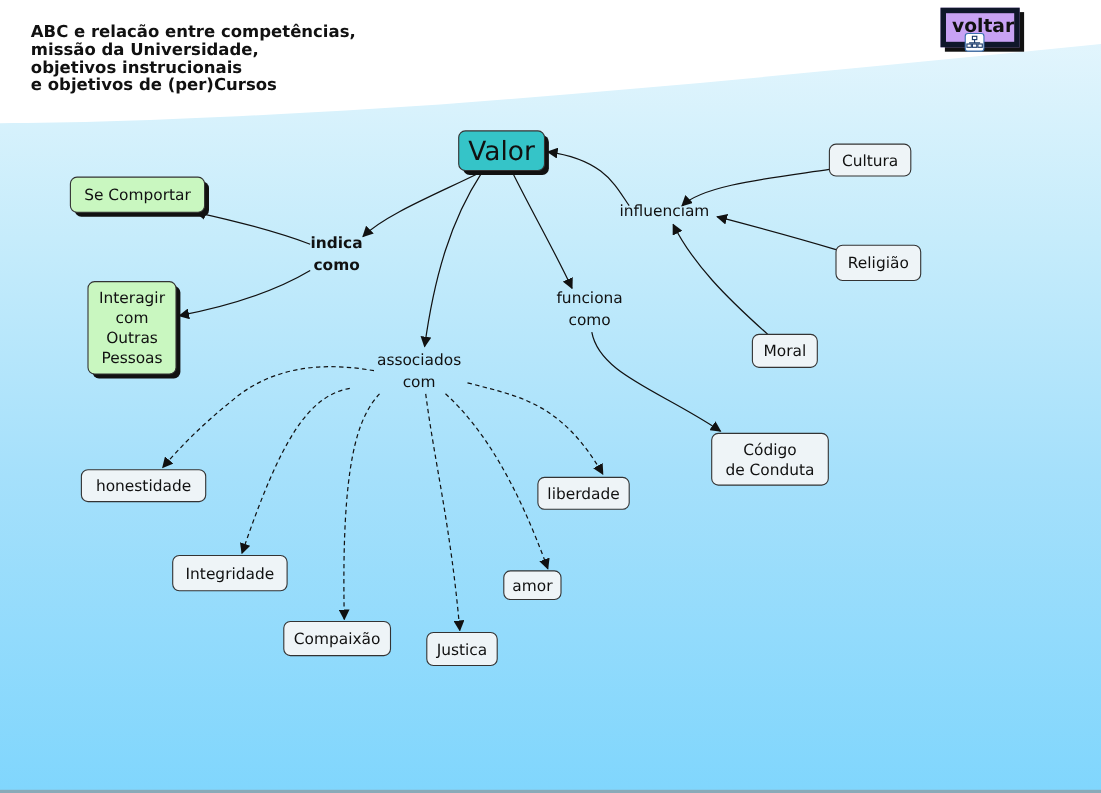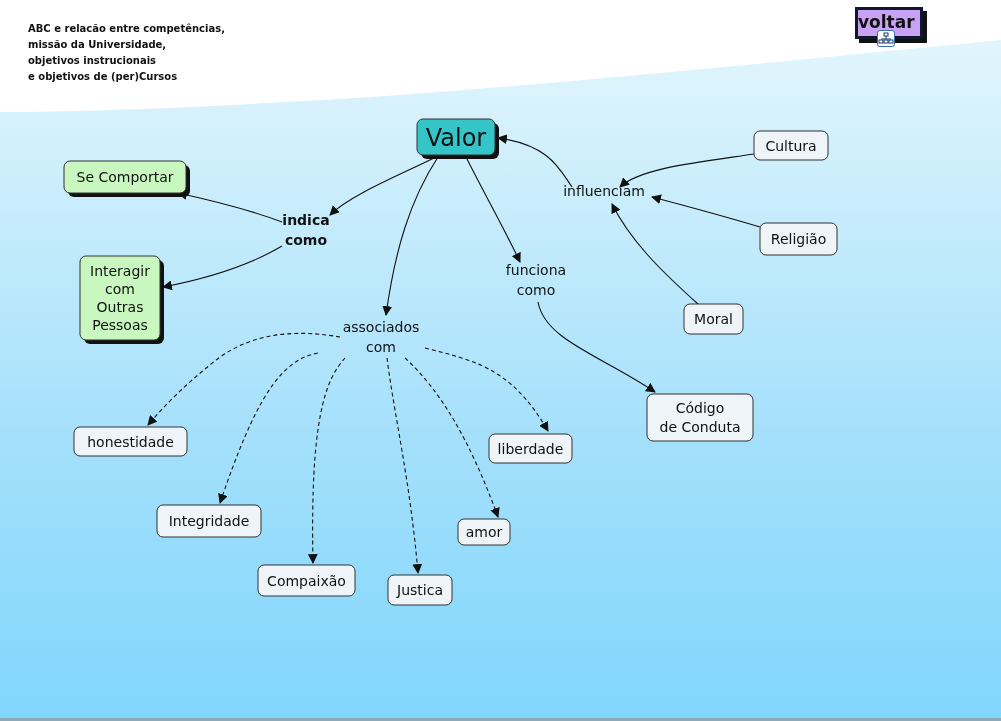--- a/index.html
+++ b/index.html
@@ -1,22 +1,22 @@
 <!DOCTYPE html>
 <html><head>
 <meta charset="utf-8">
 <style>
   html, body { margin:0; padding:0; }
   body { width:1001px; height:721px; position:relative; overflow:hidden;
          font-family:"DejaVu Sans", sans-serif;
          background: linear-gradient(180deg, #e8f7fd 0%, #c6ecfb 30%, #a5e0fb 60%, #80d6fd 100%); }
   #bg-top { position:absolute; left:0; top:0; width:1001px; height:140px; }
-  #title { position:absolute; left:28px; top:21px; font-size:10px; font-weight:bold; line-height:16px; color:#111; white-space:pre-line; }
-  #voltar { position:absolute; left:855px; top:7px; width:62px; height:26px; background:#c8a2f4; border:3px solid #0f172a;
-            box-shadow:4px 4px 0 #111; font-size:17px; font-weight:bold; color:#111; text-align:left; line-height:24px; cursor:pointer; }
+  #title { position:absolute; left:28px; top:21px; font-size:15px; font-weight:bold; line-height:16px; color:#111; white-space:pre-line; }
+  #voltar { position:absolute; left:855px; top:7px; width:62px; height:26px; background:#c8a2f4; border:5px solid #0f172a;
+            box-shadow:4px 4px 0 #111; font-size:17px; font-weight:bold; color:#111; text-align:right; line-height:24px; cursor:pointer; }
   #voltar-icon { position:absolute; left:877px; top:30px; width:16px; height:15px; background:#fff; border:1px solid #3a6fb0; border-radius:3px; }
   #map { position:absolute; left:0; top:0; }
   .node-text { font-family:"DejaVu Sans", sans-serif; fill:#111; }
   #bottom-bar { position:absolute; left:0; top:718px; width:1001px; height:3px; background:#8aaab8; }
 </style>
 </head>
 <body>
 
 <svg id="bg-top" width="1001" height="140">
   <path d="M0,0 H1001 V40 C800,60 600,80 400,95 C250,105 100,112 0,112 Z" fill="#ffffff"></path>

